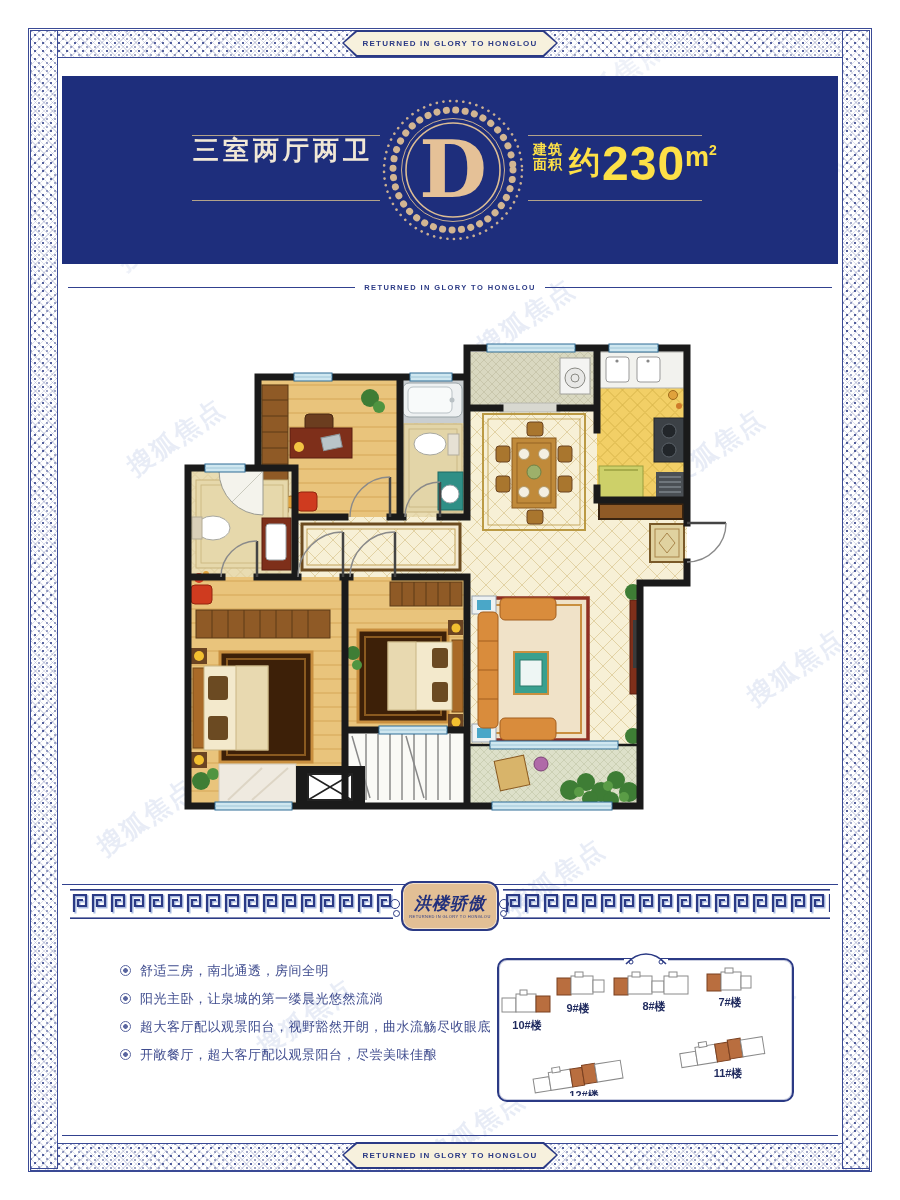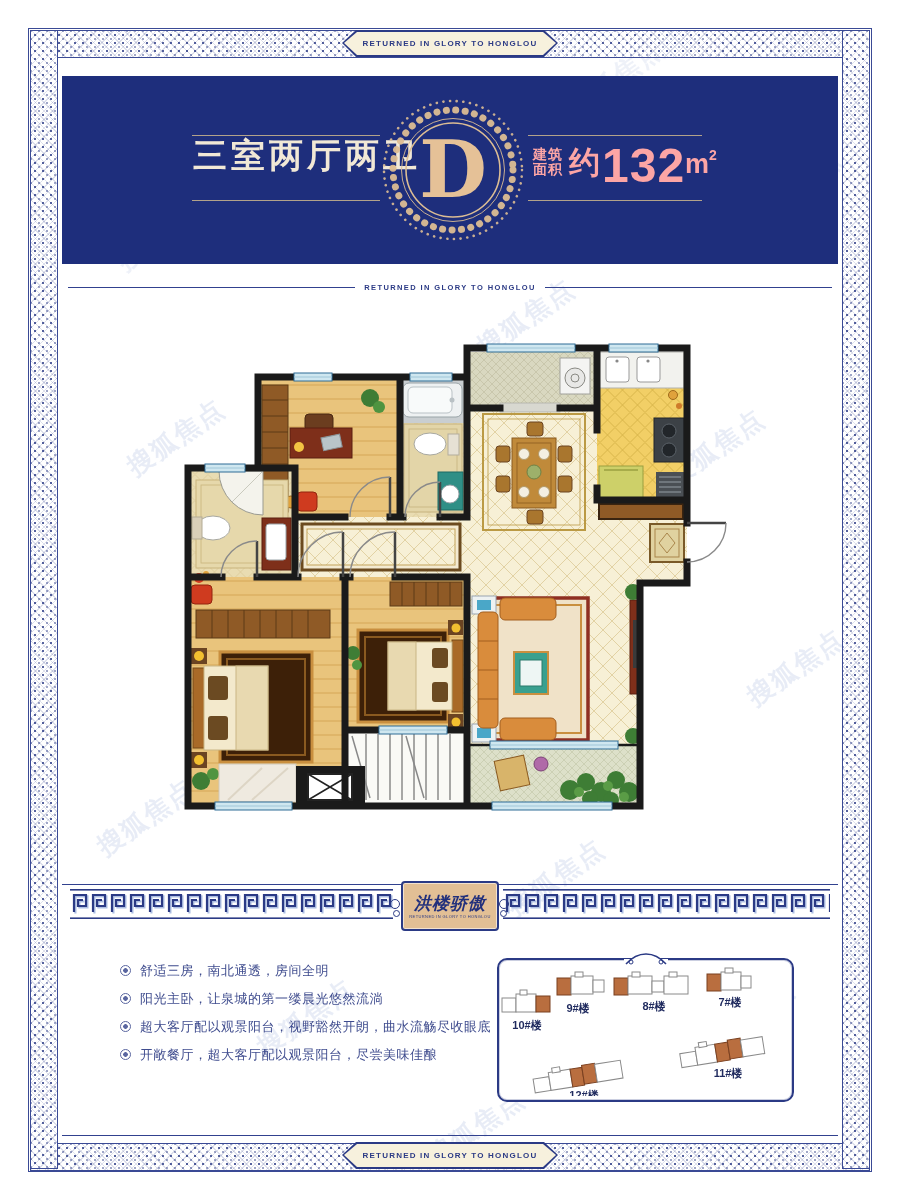--- a/index.html
+++ b/index.html
@@ -21,41 +21,41 @@
   .strip-right{right:30px;top:30px;bottom:31px;width:26px;}
   .motto-badge{position:absolute;left:50%;transform:translateX(-50%);width:216px;height:27px;
         background:#2b3a85;clip-path:polygon(14px 0,202px 0,216px 13px,202px 27px,14px 27px,0 13px);}
   .motto-badge .inner{position:absolute;left:2px;top:2px;width:212px;height:23px;background:#f7f1dd;
         clip-path:polygon(13px 0,199px 0,212px 11px,199px 23px,13px 23px,0 11px);
         display:flex;align-items:center;justify-content:center;}
   .motto-badge .inner span{font-size:8px;font-weight:bold;letter-spacing:1.2px;color:#2b3a85;}
   
   .header{position:absolute;left:62px;right:62px;top:76px;height:188px;background:#1e2e7c;}
   .hline{position:absolute;height:1px;background:#cdb68d;opacity:.85;}
-  .header-title{position:absolute;left:131px;top:57px;font-size:34px;font-weight:bold;
+  .header-title{position:absolute;left:131px;top:57px;font-size:26px;font-weight:bold;
         letter-spacing:4px;color:#f1e8d6;}
   .emblem{position:absolute;left:311px;top:18px;}
-  .area-wrap{position:absolute;left:471px;top:66px;display:flex;align-items:center;color:#fca5a5;}
+  .area-wrap{position:absolute;left:471px;top:66px;display:flex;align-items:flex-start;color:#fde047;}
   .area-stack{display:flex;flex-direction:column;justify-content:center;margin-bottom:8px;}
   .area-stack span{font-size:14px;font-weight:bold;line-height:15px;letter-spacing:1px;}
   .area-approx{font-size:31px;font-weight:bold;margin:0 2px 6px 6px;}
   .area-value{font-size:48px;font-weight:bold;line-height:44px;letter-spacing:1px;}
   .area-unit{font-size:27px;font-weight:bold;margin-bottom:3px;}
   .area-sup{font-size:14px;font-weight:bold;margin-bottom:22px;}
   
   .divider{position:absolute;top:283px;left:68px;right:68px;display:flex;align-items:center;gap:9px;}
   .divider .ln{flex:1;height:1px;background:#31418f;}
   .divider span{font-size:7.5px;font-weight:bold;letter-spacing:1.4px;color:#2b3a85;white-space:nowrap;}
   
   .floorplan{position:absolute;left:180px;top:338px;width:552px;height:476px;}
   
   .rule{position:absolute;left:62px;right:62px;height:1px;background:#31418f;}
   .gk-strip{position:absolute;top:889px;height:30px;}
   .seal{position:absolute;left:401px;top:881px;width:94px;height:46px;background:#e2bf95;
-        border:2px solid #2b3a85;border-radius:4px;box-shadow:inset 0 0 0 1px rgba(255,255,255,.55);
+        border:2px solid #2b3a85;border-radius:12px;box-shadow:inset 0 0 0 1px rgba(255,255,255,.55);
         display:flex;flex-direction:column;align-items:center;justify-content:center;}
   .seal .cn{font-family:"DejaVu Serif",serif;font-weight:bold;font-style:italic;font-size:17px;
         letter-spacing:1px;color:#22307c;line-height:18px;}
   .seal .en{font-size:4px;letter-spacing:.4px;color:#2b3a85;margin-top:2px;white-space:nowrap;}
   .curl{position:absolute;top:899px;width:8px;height:8px;border:1.5px solid #2b3a85;border-radius:50%;}
   .curl.c2{width:5px;height:5px;top:910px;}
   
   .features{position:absolute;left:120px;top:963px;width:372px;}
   .features ul{list-style:none;margin:0;padding:0;}
   .features li{display:flex;align-items:flex-start;gap:9px;margin-bottom:13px;}
@@ -122,21 +122,21 @@
       <circle cx="80" cy="76" r="69" fill="none" stroke="#dcbd94" stroke-width="2.6" stroke-linecap="round" stroke-dasharray="0.1 6.6" opacity=".9"></circle>
       <text x="80" y="103" text-anchor="middle" font-family="'DejaVu Serif',serif" font-weight="bold" font-size="78" fill="#e5c197">D</text>
     </svg>
 
     <div class="area-wrap">
       <div class="area-stack">
         <span>建筑</span>
         <span>面积</span>
       </div>
       <div class="area-approx">约</div>
-      <div class="area-value">132</div>
+      <div class="area-value">230</div>
       <div class="area-unit">m</div>
       <div class="area-sup">2</div>
     </div>
   </div>
 
   <div class="divider">
     <div class="ln"></div>
     <span>RETURNED IN GLORY TO HONGLOU</span>
     <div class="ln"></div>
   </div>

